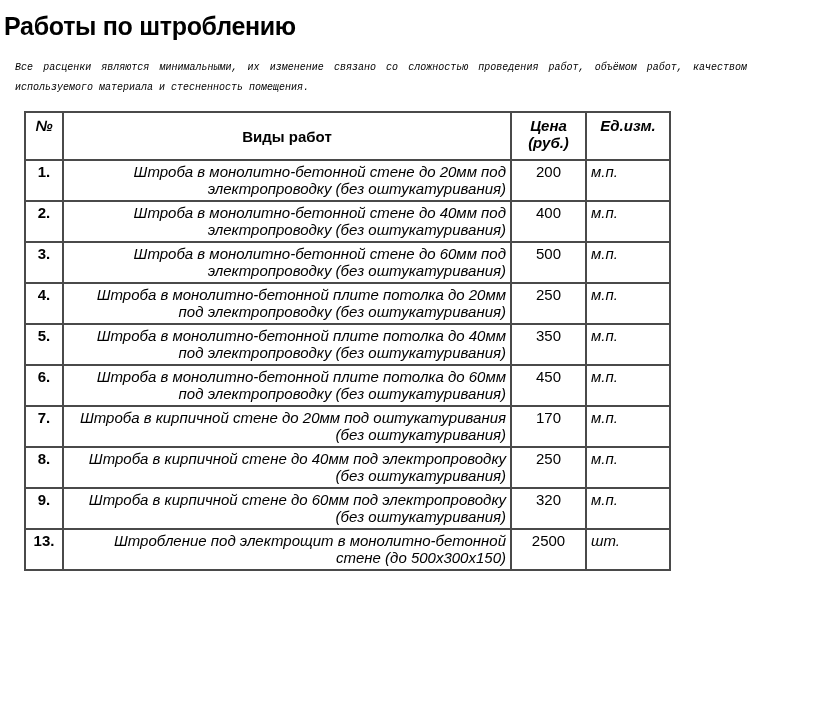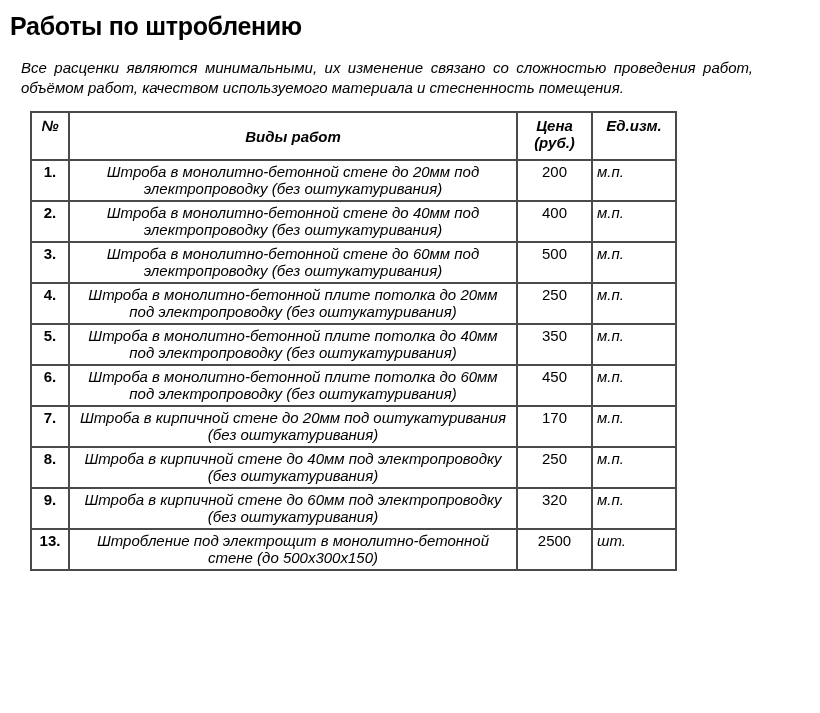--- a/index.html
+++ b/index.html
@@ -9,36 +9,37 @@
     background: #ffffff;
     width: 820px;
     height: 713px;
     overflow: hidden;
     font-family: "Liberation Sans", sans-serif;
     color: #000000;
   }
   .page {
     width: 820px;
     height: 713px;
-    padding: 8px 10px 0 10px;
+    padding: 8px 10px 0 4px;
     overflow: hidden;
   }
   h1.title {
     font-size: 25px;
     font-weight: bold;
     margin: 4px 0 17px 0;
     letter-spacing: -0.3px;
   }
   p.intro {
     font-style: italic;
-    font-size: 15px;
+    font-size: 10px;
     line-height: 20px;
     text-align: justify;
     margin: 0 0 13px 11px;
     max-width: 732px;
+    font-family: Liberation Mono, monospace;
   }
   table.price-table {
     border-collapse: separate;
     border-spacing: 0;
     table-layout: fixed;
     width: 645px;
     margin-left: 20px;
     border: 1px solid #4a4a4a;
   }
   th, td {
@@ -58,37 +59,36 @@
   th.h-num, th.h-price, th.h-unit {
     font-weight: bold;
     font-style: italic;
     text-align: center;
     vertical-align: top;
     padding-top: 4px;
     height: 48px;
   }
   th.h-work {
     font-weight: bold;
-    font-style: italic;
     text-align: center;
     vertical-align: middle;
   }
   td {
     vertical-align: top;
     line-height: 17px;
     padding: 2px 4px 3px 4px;
     height: 39px;
   }
   td.c-num {
     font-weight: bold;
     text-align: center;
   }
   td.c-work {
     font-style: italic;
-    text-align: center;
+    text-align: right;
   }
   td.c-price {
     text-align: center;
   }
   td.c-unit {
     font-style: italic;
     text-align: left;
   }
   tr.upright td.c-work { font-style: normal; }
 </style>

